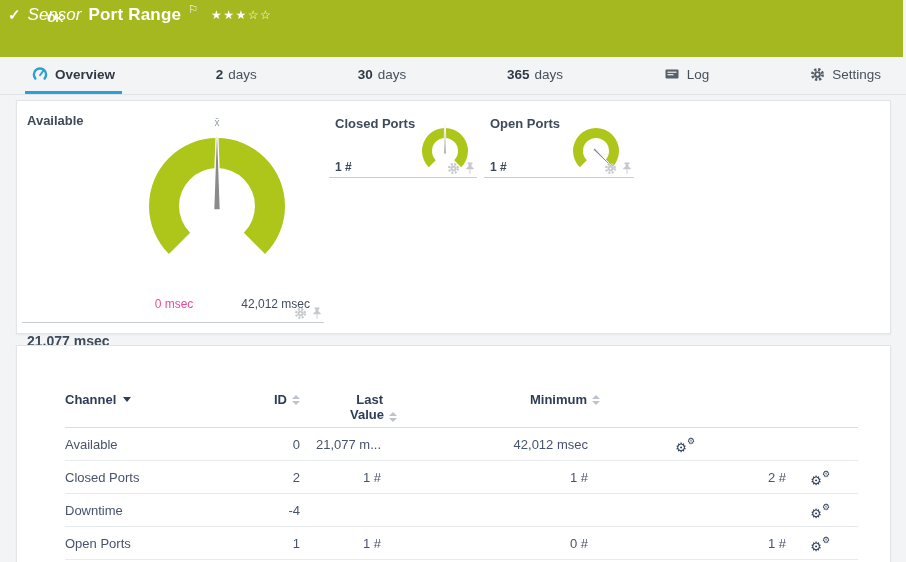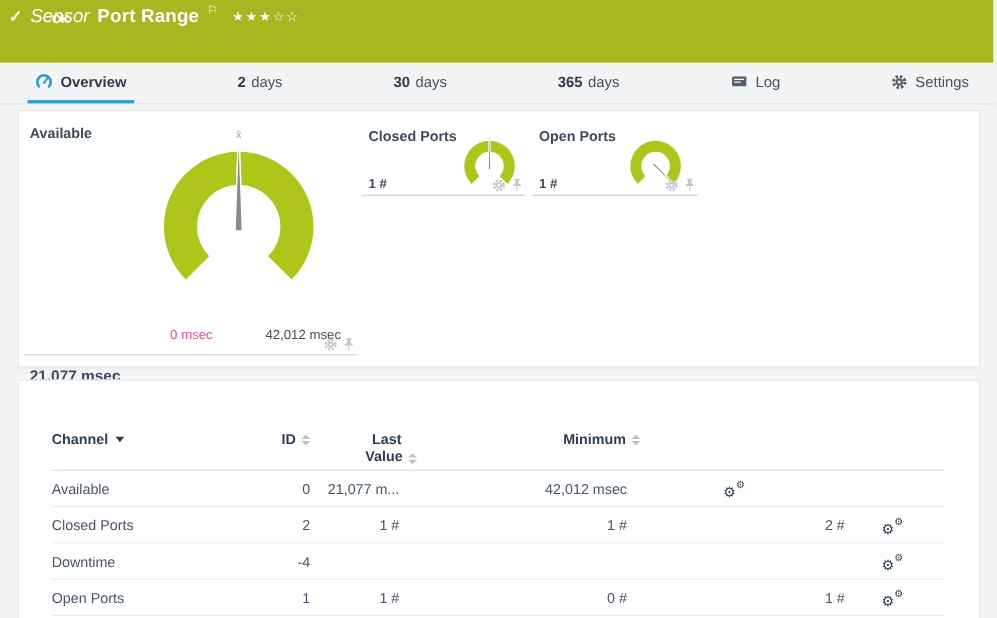--- a/index.html
+++ b/index.html
@@ -48,21 +48,21 @@
     font-size:10px; color:#94a0ae; }
   .gauge-min-label { position:absolute; left:116px; top:188px; width:72px; text-align:center;
     font-size:12px; color:#ec4899; }
   .gauge-max-label { position:absolute; right:14px; top:188px; font-size:12px; color:#414d5d; }
   .gauge-value { position:absolute; left:5px; top:196px; font-size:14px; font-weight:bold; color:#3e4a5a;margin-top:28px; }
   .small-value { position:absolute; left:6px; top:47px; font-size:12px; font-weight:bold; color:#3e4a5a; }
   .panel-icons { position:absolute; right:2px; bottom:2px; display:flex; gap:5px; align-items:center; }
   .panel-icons svg { display:block; }
 
   
-  .tablewrap { padding:0 32px 0 30px; margin-top:46px; }
+  .tablewrap { padding:0 32px 0 48px; margin-top:46px; }
   .grid-cols { display:grid; grid-template-columns:185px 50px 81px 207px 198px 1fr; }
   .thead { align-items:start; min-height:36px; border-bottom:1px solid #d7dde4;
     font-size:13px; font-weight:bold; color:#2e3d56; }
   .th { display:flex; align-items:flex-start; }
   .th-channel { justify-content:flex-start; }
   .th-id, .th-min, .th-max { justify-content:flex-end; }
   .th-min, .th-max { margin-right:-12px; }
   .th-last { justify-self:end; text-align:right; margin-right:-16px; }
   .th-last .l1 { display:block; padding-right:14px; }
   .th-last .l2 { display:inline-flex; align-items:flex-end; }

